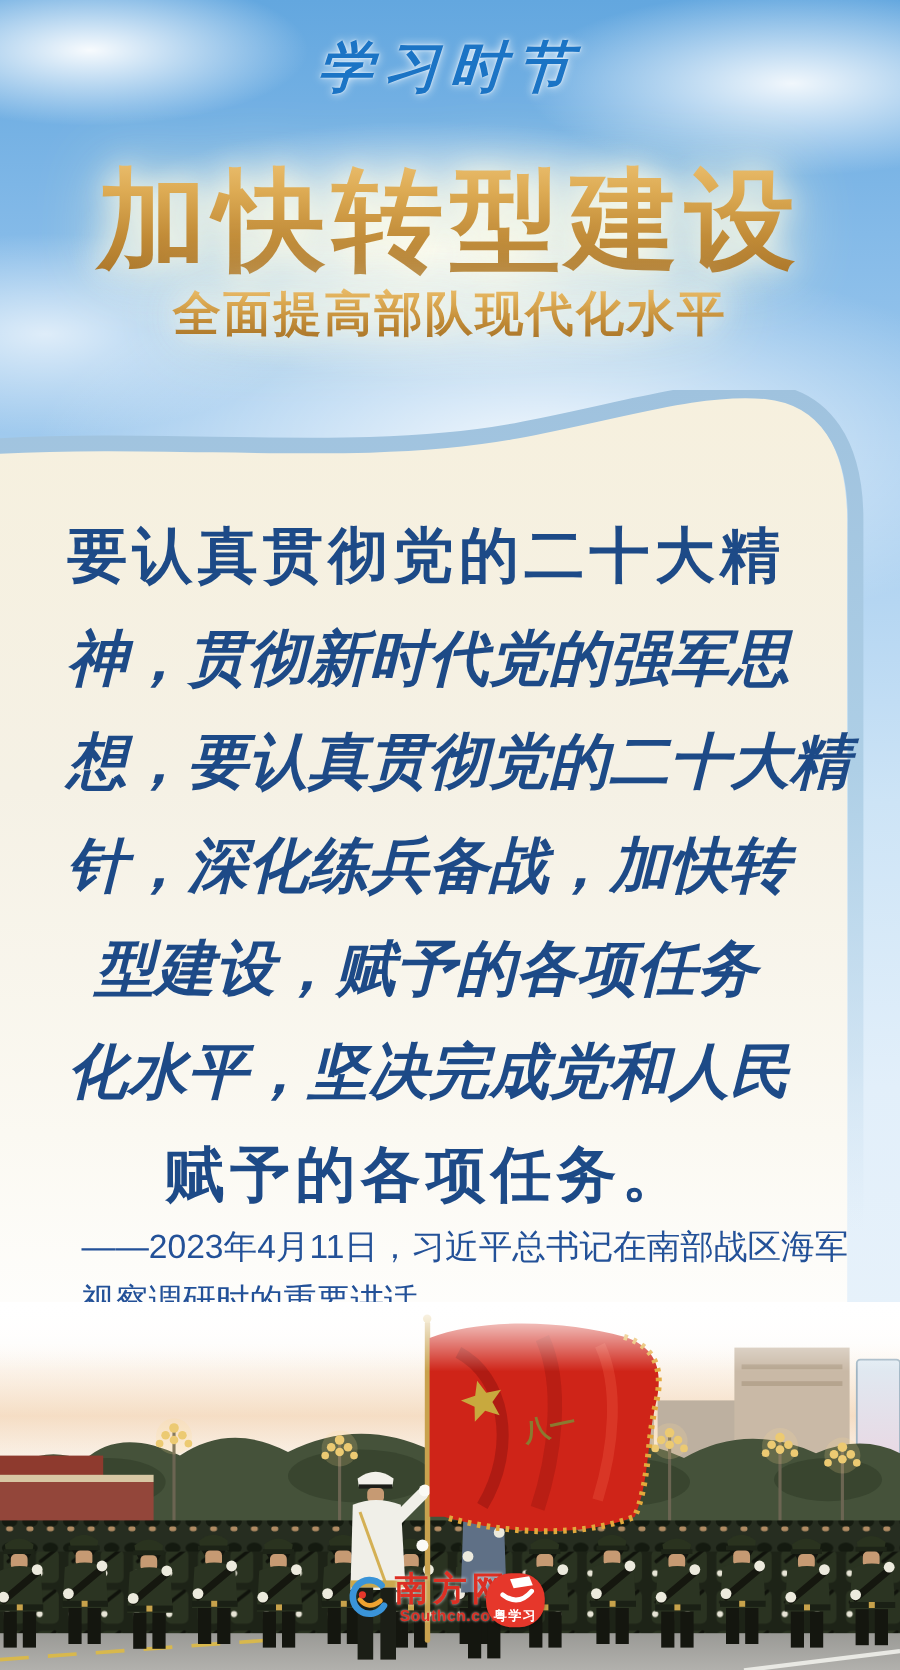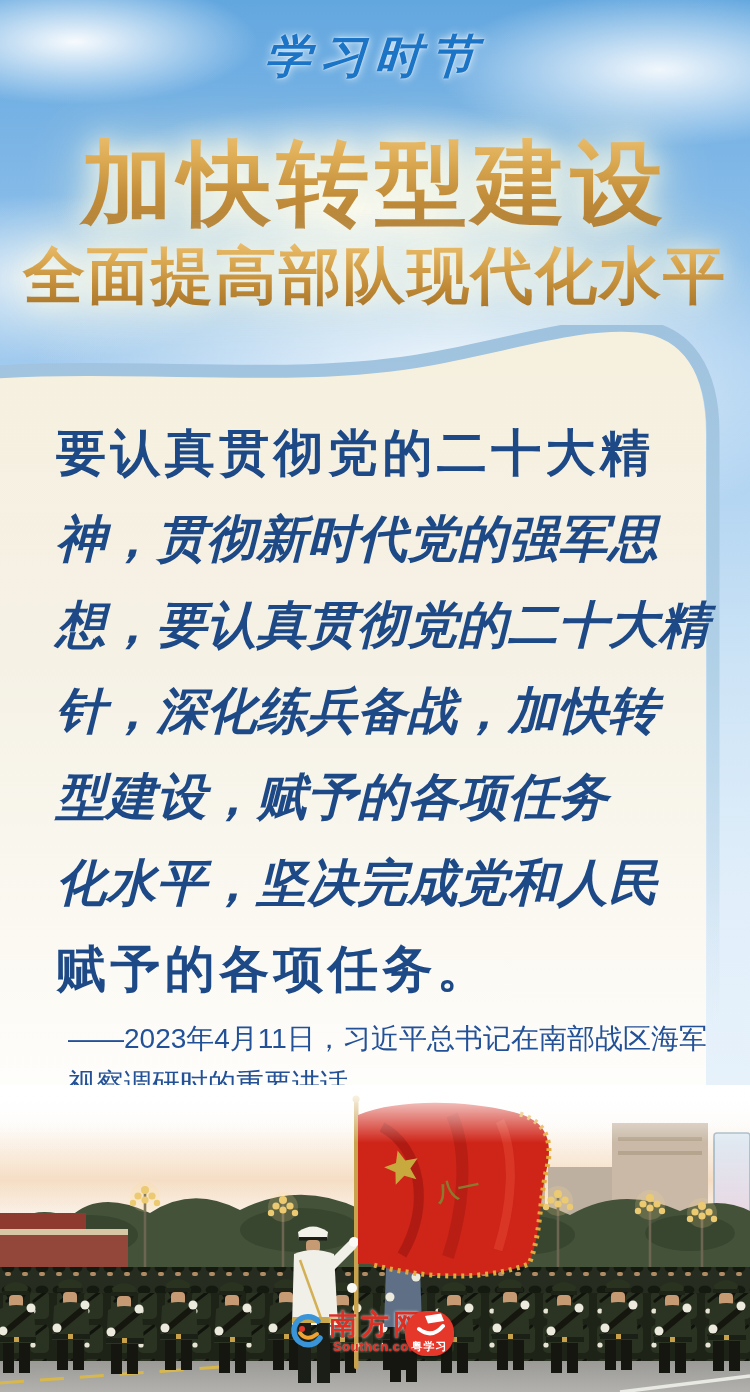--- a/index.html
+++ b/index.html
@@ -22,31 +22,31 @@
     transform:skewX(-4deg);
     text-shadow:0 0 8px rgba(255,255,255,.85), 0 0 2px rgba(255,255,255,.9);
   }
   
   .title{position:absolute;left:0;width:750px;text-align:center;
     font-family:Liberation Serif, serif;font-weight:900;
     color:#c9973f;
     filter:drop-shadow(0 0 12px rgba(255,252,232,.95)) drop-shadow(0 0 28px rgba(255,250,215,.75));
     white-space:nowrap;}
   .title-1{top:122px;font-size:92px;letter-spacing:6px;}
-  .title-2{top:234px;font-size:62px;letter-spacing:2px;}
+  .title-2{top:234px;font-size:40px;letter-spacing:2px;}
   @supports ((-webkit-background-clip:text) or (background-clip:text)){
     .title{
       background:linear-gradient(180deg,#f0c679 0%, #ddab54 30%, #c08a36 62%, #a06d25 100%);
       -webkit-background-clip:text;background-clip:text;color:transparent;}
   }
   
   .card-shape{position:absolute;top:325px;left:0;width:750px;height:825px;}
   .quote{
-    position:absolute;top:410px;left:56px;width:598px;
-    font-family:"Liberation Serif",serif;font-weight:bold;color:#1d4a87;
+    position:absolute;top:420px;left:56px;width:598px;
+    font-family:"Liberation Serif",serif;font-weight:bold;color:#1d4a87;text-align:center;
   }
   .q-line{display:block;height:86px;line-height:86px;font-size:50px;white-space:nowrap;}
   .q11{letter-spacing:4.4px;}
   .q12{letter-spacing:0.2px;font-style:italic;}
   .attribution{
     position:absolute;top:1016px;left:56px;width:656px;
     font-size:28px;line-height:45px;font-weight:normal;color:#235198;
     font-family:"Liberation Sans",sans-serif;
     margin-left:12px;
   }

